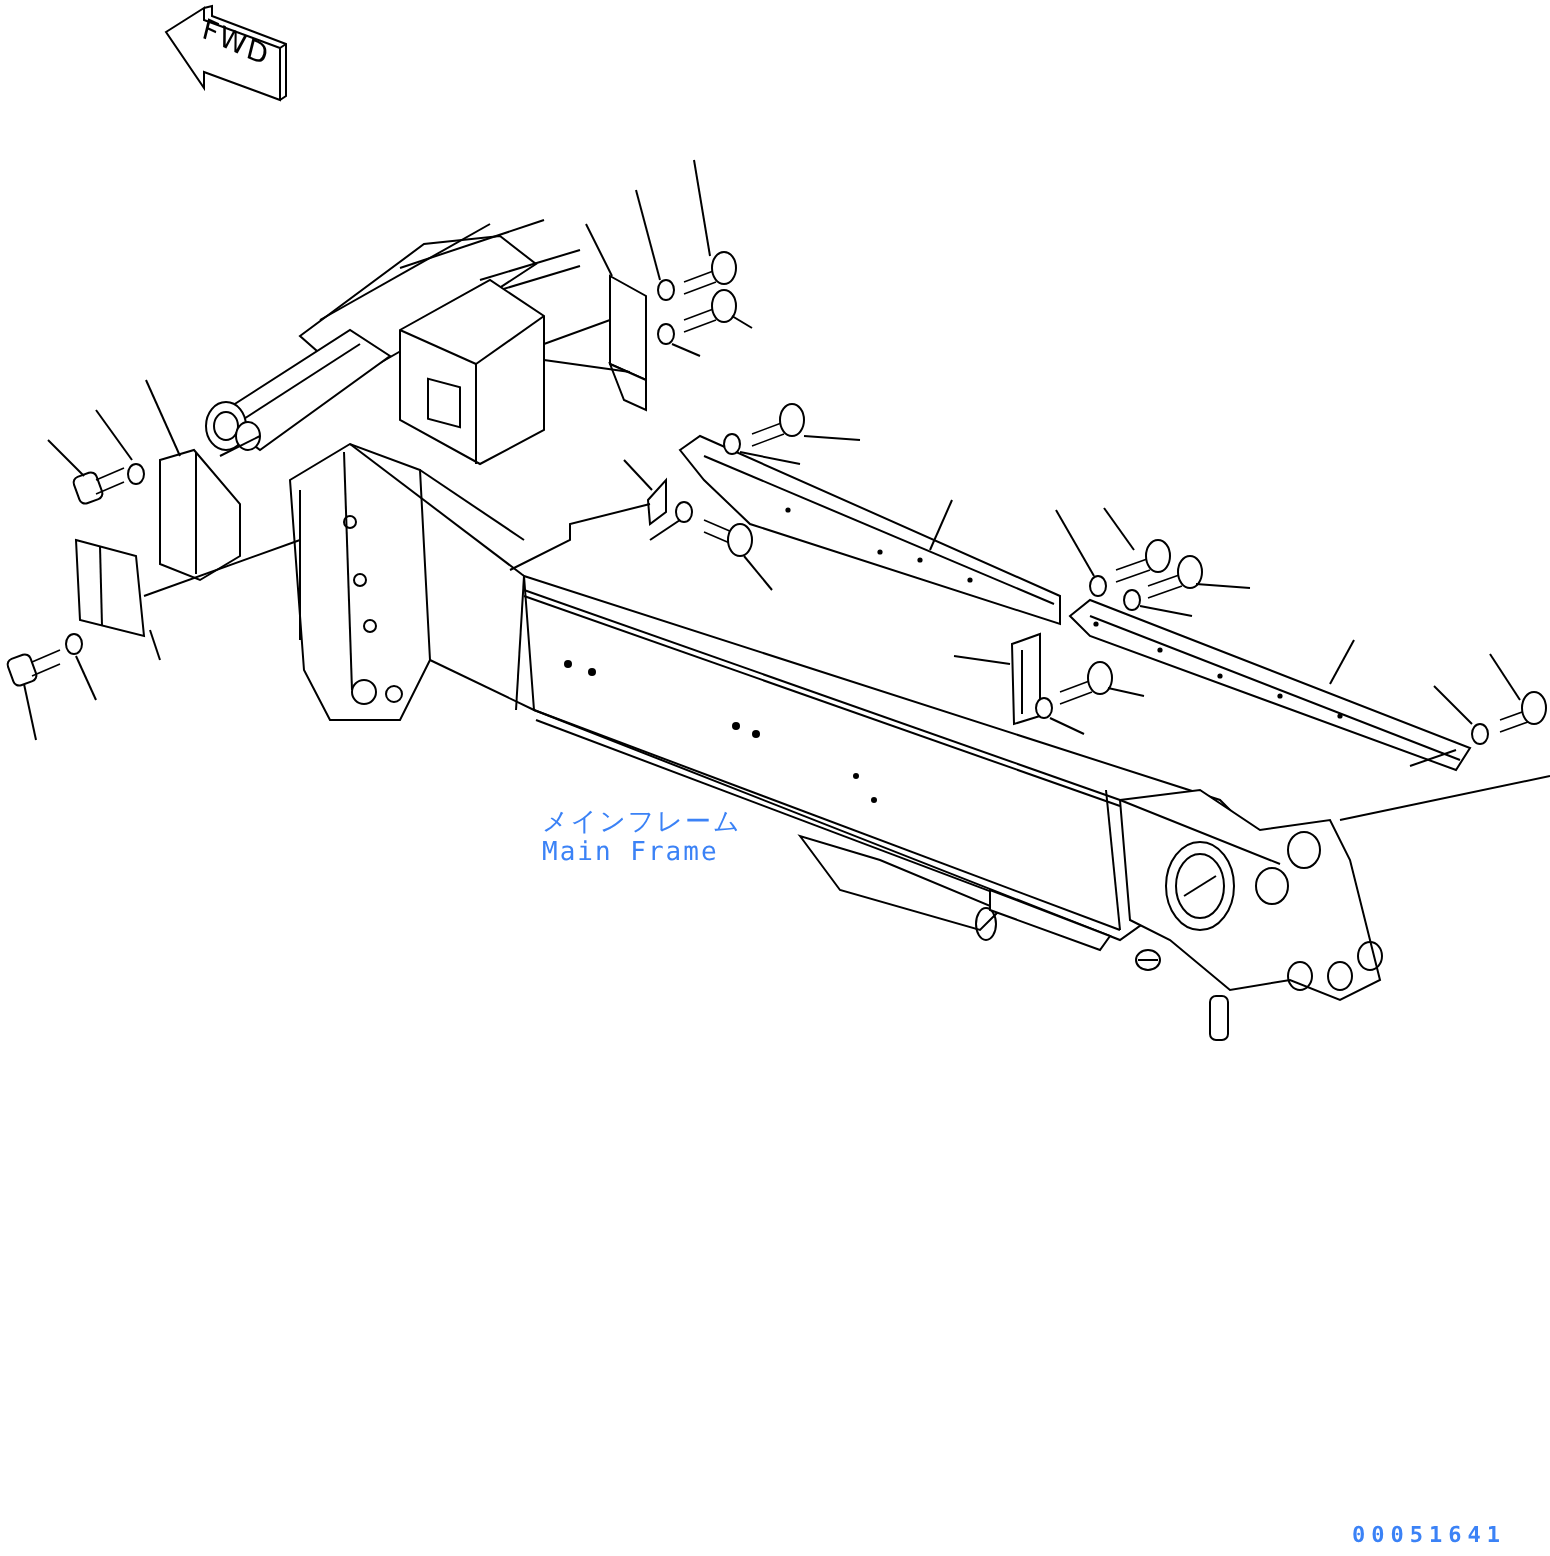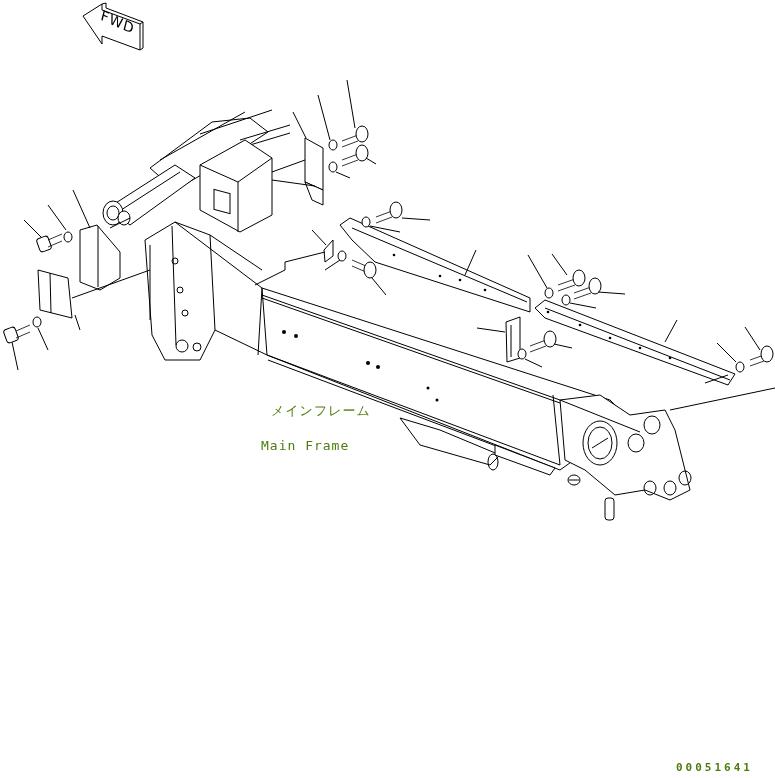--- a/index.html
+++ b/index.html
@@ -2,23 +2,23 @@
 <html><head>
 <meta charset="utf-8">
 <style>
   html, body { margin: 0; padding: 0; background: #ffffff; }
   body { width: 775px; height: 778px; position: relative; overflow: hidden; font-family: "DejaVu Sans Mono", monospace; }
   #diagram { position: absolute; left: 0; top: 0; width: 775px; height: 778px; }
   .ln { stroke: #000; stroke-width: 1; fill: none; }
   .lf { stroke: #000; stroke-width: 1; fill: #fff; }
   .th { stroke: #000; stroke-width: 0.8; fill: none; }
   .dot { fill: #000; }
-  .label { position: absolute; color: #4d7c0f; font-family: "DejaVu Sans Mono", monospace; white-space: pre; }
+  .label { position: absolute; color: #3b82f6; font-family: "DejaVu Sans Mono", monospace; white-space: pre; }
   #label-jp { left: 271px; top: 402px; font-size: 13px; letter-spacing: 1px; }
-  #label-en { left: 261px; top: 419px; font-size: 13px; letter-spacing: 1px; margin-top: 19px; }
+  #label-en { left: 271px; top: 419px; font-size: 13px; letter-spacing: 1px; }
   #drawing-number { left: 676px; top: 761px; font-size: 11px; letter-spacing: 3px; font-weight: bold; }
   #fwd-text { position: absolute; left: 100px; top: 14px; font-size: 14px; transform: rotate(14deg) skewY(10deg); font-family: "DejaVu Sans", sans-serif; letter-spacing: 1px; }
 </style>
 </head>
 <body>
 
 <div>
 <svg id="diagram" viewBox="0 0 775 778" xmlns="http://www.w3.org/2000/svg">
 
   <g>

